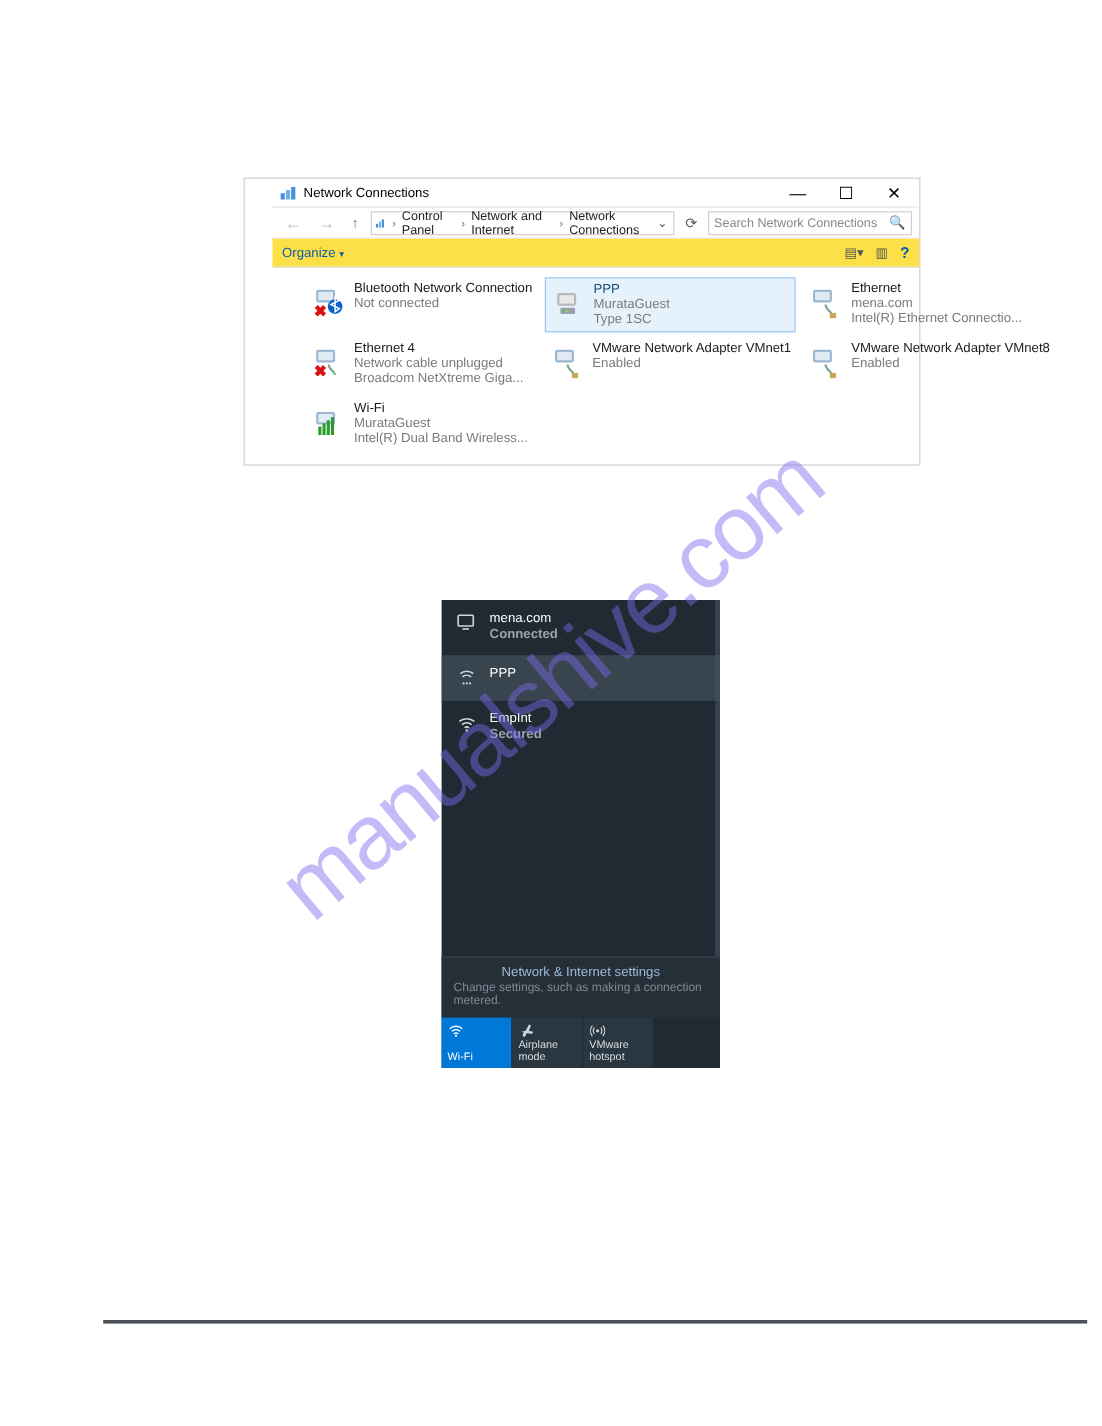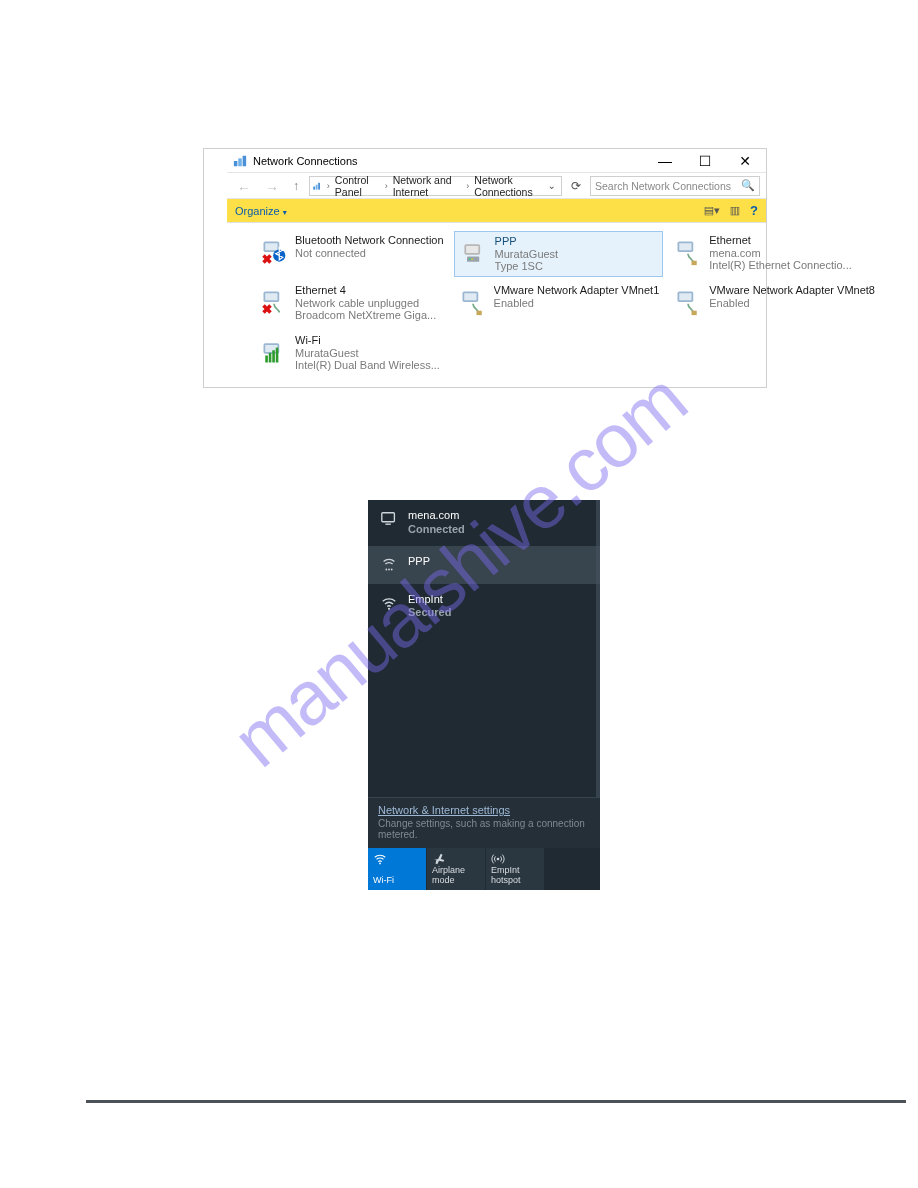--- a/index.html
+++ b/index.html
@@ -135,21 +135,21 @@
   .fl-item.sel{ background:#38444e;}
   .fl-icon{ width:18px; height:18px; display:flex;align-items:center;justify-content:center; color:#cfd6db; flex-shrink:0; margin-top:1px;}
   .fl-txt{ display:flex; flex-direction:column; line-height:1.25;}
   .fl-name{ color:#ffffff;}
   .fl-sub{ color:#9aa4ad;font-weight:bold;}
   .fl-scroll{ position:absolute; right:0; top:0; width:4px; height:300px; background:#465460; opacity:.6;}
   .fl-settings{
     padding:6px 10px 8px; border-top:1px solid #36444f;
     background:#242f38;
   }
-  .fl-set-link{ color:#9eb9d6; text-decoration:underline; font-size:11px;}
+  .fl-set-link{ color:#9eb9d6; font-size:11px;text-align:center;}
   .fl-set-desc{ color:#7e8a94; font-size:10px; margin-top:2px;}
   .fl-tiles{ display:flex;}
   .fl-tile{
     width:59px; height:42px; background:#2a3741; color:#d9dee2;
     position:relative; border-right:1px solid #1f2a33;
     padding:4px 5px;
     display:flex; flex-direction:column; justify-content:flex-end;
   }
   .fl-tile.active{ background:#0078d7; color:#fff;}
   .fl-tile .tl-ico{ position:absolute; top:4px; left:5px; font-size:12px;}
@@ -394,18 +394,18 @@
         <span class="tl-ico"><svg viewBox="0 0 16 16" width="14" height="14">
             <path d="M2 9l5-1 3-6 2 1-2 5 4 1-1 2-5-1-2 4-2-1 1-4z" fill="#cfd6db"></path>
           </svg></span>
         <span class="tl-lbl">Airplane mode</span>
       </div>
       <div class="fl-tile">
         <span class="tl-ico"><svg viewBox="0 0 16 16" width="14" height="14">
             <circle cx="8" cy="8" r="1.5" fill="#cfd6db"></circle>
             <path d="M5 5a5 5 0 0 0 0 6M11 5a5 5 0 0 1 0 6M3 3a8 8 0 0 0 0 10M13 3a8 8 0 0 1 0 10" stroke="#cfd6db" stroke-width="1.1" fill="none"></path>
           </svg></span>
-        <span class="tl-lbl">EmpInt hotspot</span>
+        <span class="tl-lbl">VMware hotspot</span>
       </div>
     </div>
 </div>
 
 <div class="pagebar"></div>
 
 </body></html>

